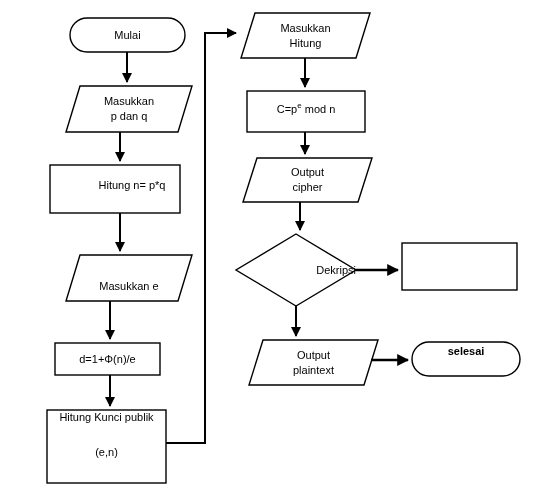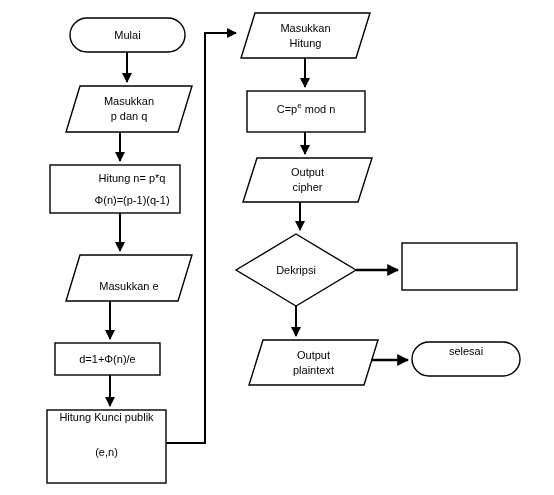--- a/index.html
+++ b/index.html
@@ -94,21 +94,20 @@
   </div>
 
   <div class="lbl" style="left:66px;top:86px;width:126px;height:46px;">
     <span>Masukkan</span>
     <span>p dan q</span>
   </div>
 
   <div class="lbl" style="left:50px;top:165px;width:130px;height:48px;padding-left:17px;">
     <span>Hitung n= p*q</span>
     <span class="gap"></span>
-    <span>Φ(n)=(p-1)(q-1)</span>
   </div>
 
   <div class="lbl" style="left:66px;top:255px;width:126px;height:62px;">
     <span>Masukkan e</span>
   </div>
 
   <div class="lbl" style="left:55px;top:343px;width:105px;height:32px;">
     <span>d=1+Φ(n)/e</span>
   </div>
 
@@ -125,27 +124,27 @@
 
   <div class="lbl" style="left:247px;top:89px;width:118px;height:41px;">
     <span><span>C=p</span><sup>e</sup><span> mod n</span></span>
   </div>
 
   <div class="lbl" style="left:243px;top:158px;width:129px;height:44px;">
     <span>Output</span>
     <span>cipher</span>
   </div>
 
-  <div class="lbl" style="left:236px;top:234px;width:120px;height:72px;">
+  <div class="lbl" style="left:236px;top:234px;width:120px;height:72px;align-items:flex-end;">
     <span>Dekripsi</span>
   </div>
 
 
   <div class="lbl" style="left:249px;top:340px;width:129px;height:45px;">
     <span>Output</span>
     <span>plaintext</span>
   </div>
 
-  <div class="lbl" style="left:412px;top:342px;width:108px;height:18px;">
+  <div class="lbl" style="left:412px;top:342px;width:108px;height:18px;font-weight:bold;">
     <span>selesai</span>
   </div>
 
 </div>
 
 </body></html>

